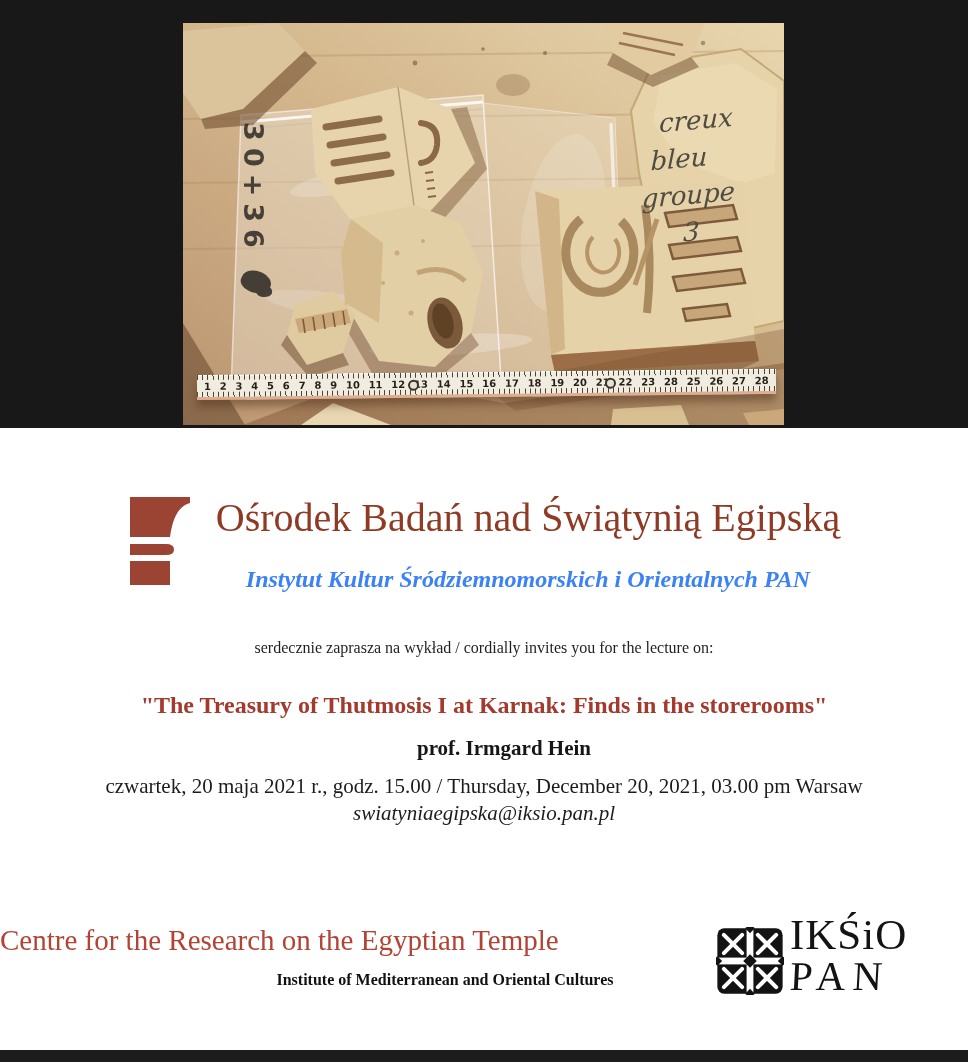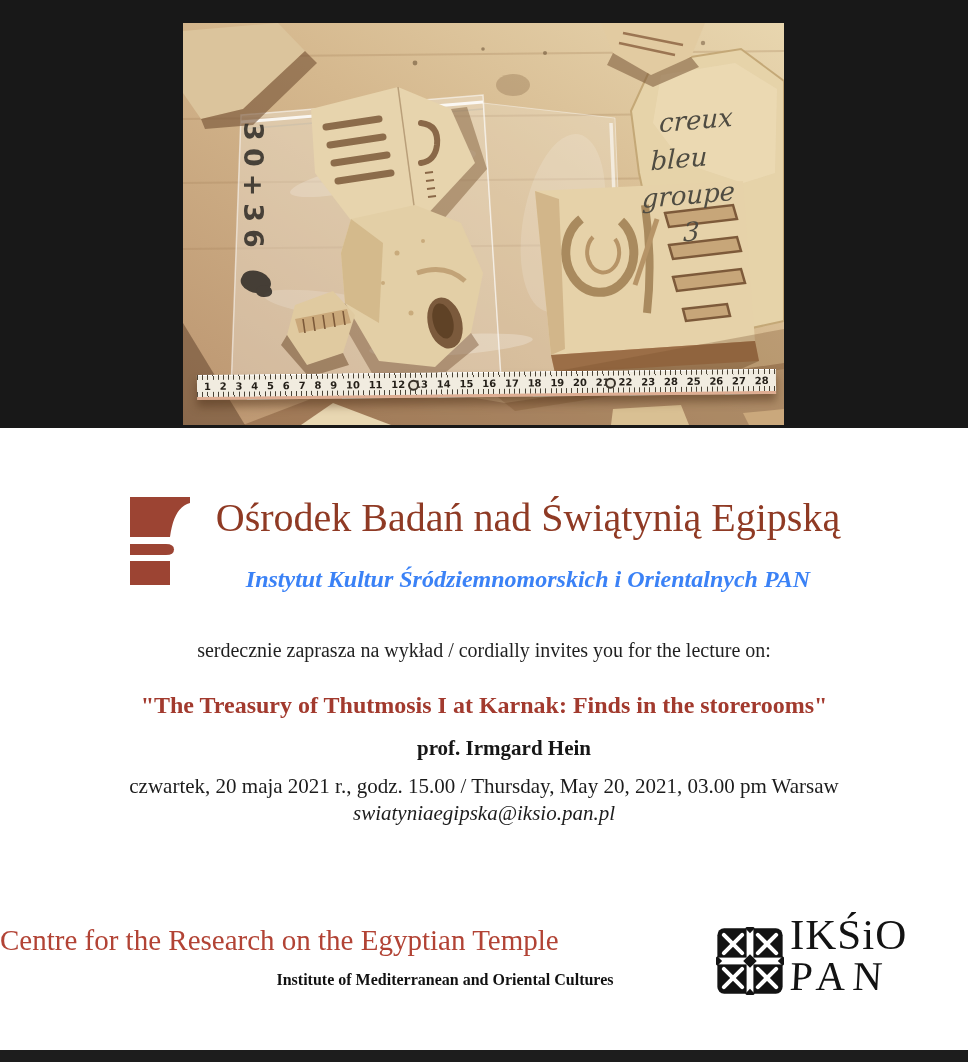--- a/index.html
+++ b/index.html
@@ -80,21 +80,21 @@
   
   .header-row{
     position:absolute;left:0;top:495px;width:968px;
     display:flex;justify-content:center;align-items:flex-start;gap:26px;
   }
   .cornice-logo{flex:0 0 auto;width:62px;height:88px;margin-top:2px;}
   .header-text{text-align:center;}
   .org-title{font-size:40px;line-height:46px;font-weight:normal;color:var(--accent-red);}
   .org-subtitle{font-size:24px;line-height:28px;font-weight:bold;color:#3b82f6;margin-top:24px;font-style:italic;}
 
-  .invite-line{position:absolute;left:0;top:639px;width:968px;text-align:center;font-size:20px;color:#1f1f1f;}
+  .invite-line{position:absolute;left:0;top:639px;width:968px;text-align:center;font-size:16px;color:#1f1f1f;}
   .lecture-title{position:absolute;left:0;top:692px;width:968px;text-align:center;font-size:24px;font-weight:bold;color:var(--lecture-red);}
   .speaker-name{position:absolute;left:0;top:736px;width:968px;text-align:center;font-size:21px;font-weight:bold;color:#161616;padding-left:40px;}
 
   .event-details{position:absolute;left:0;top:773px;width:968px;text-align:center;font-size:21px;line-height:27px;color:#1c1c1c;}
   .contact-email{font-style:italic;}
 
   
   .footer-centre-name{position:absolute;left:0;top:924px;width:772px;text-align:left;font-size:29px;color:var(--footer-red);}
   .footer-institute-name{position:absolute;left:100px;top:971px;width:690px;text-align:center;font-size:16px;font-weight:bold;color:#111;}
 
@@ -285,21 +285,21 @@
     <div class="org-title">Ośrodek Badań nad Świątynią Egipską</div>
     <div class="org-subtitle">Instytut Kultur Śródziemnomorskich i Orientalnych PAN</div>
   </div>
 </div>
 
 <div class="invite-line">serdecznie zaprasza na wykład / cordially invites you for the lecture on:</div>
 <div class="lecture-title">"The Treasury of Thutmosis I at Karnak: Finds in the storerooms"</div>
 <div class="speaker-name">prof. Irmgard Hein</div>
 
 <div class="event-details">
-  <div>czwartek, 20 maja 2021 r., godz. 15.00 / Thursday, May 20, 2021, 03.00 pm Warsaw</div>
+  <div>czwartek, 20 maja 2021 r., godz. 15.00 / Thursday, December 20, 2021, 03.00 pm Warsaw</div>
   <div class="contact-email">swiatyniaegipska@iksio.pan.pl</div>
 </div>
 
 <div class="footer-centre-name">Centre for the Research on the Egyptian Temple</div>
 <div class="footer-institute-name">Institute of Mediterranean and Oriental Cultures</div>
 
 <div class="iksio-logo">
   <svg class="knot-ornament" viewBox="0 0 100 100">
     <rect x="2" y="2" width="96" height="96" rx="10" fill="#131313"></rect>
     <rect x="45" y="0" width="10" height="100" fill="#fff"></rect>

